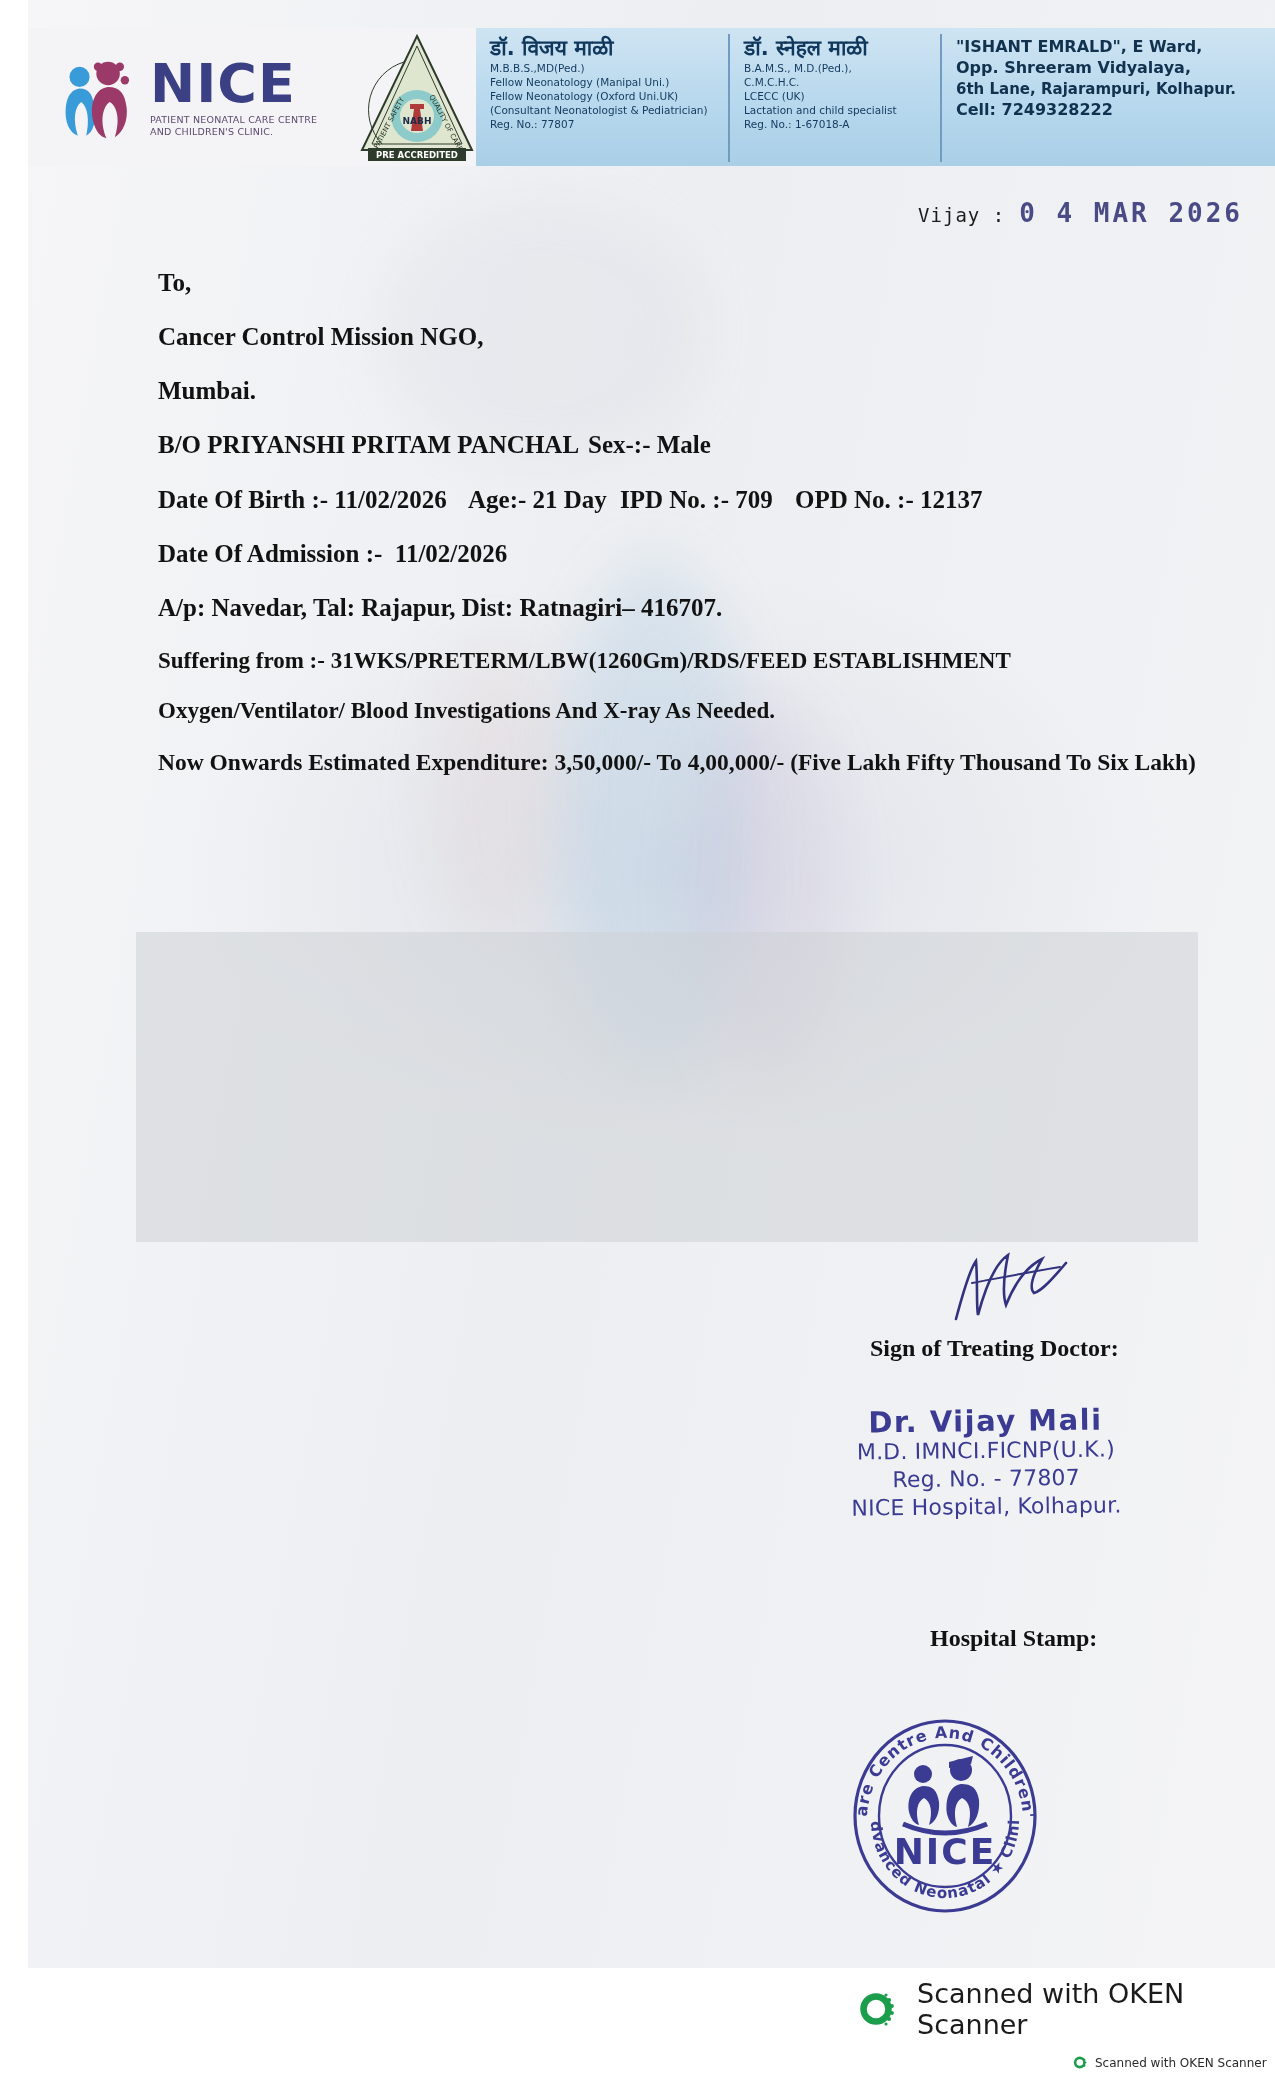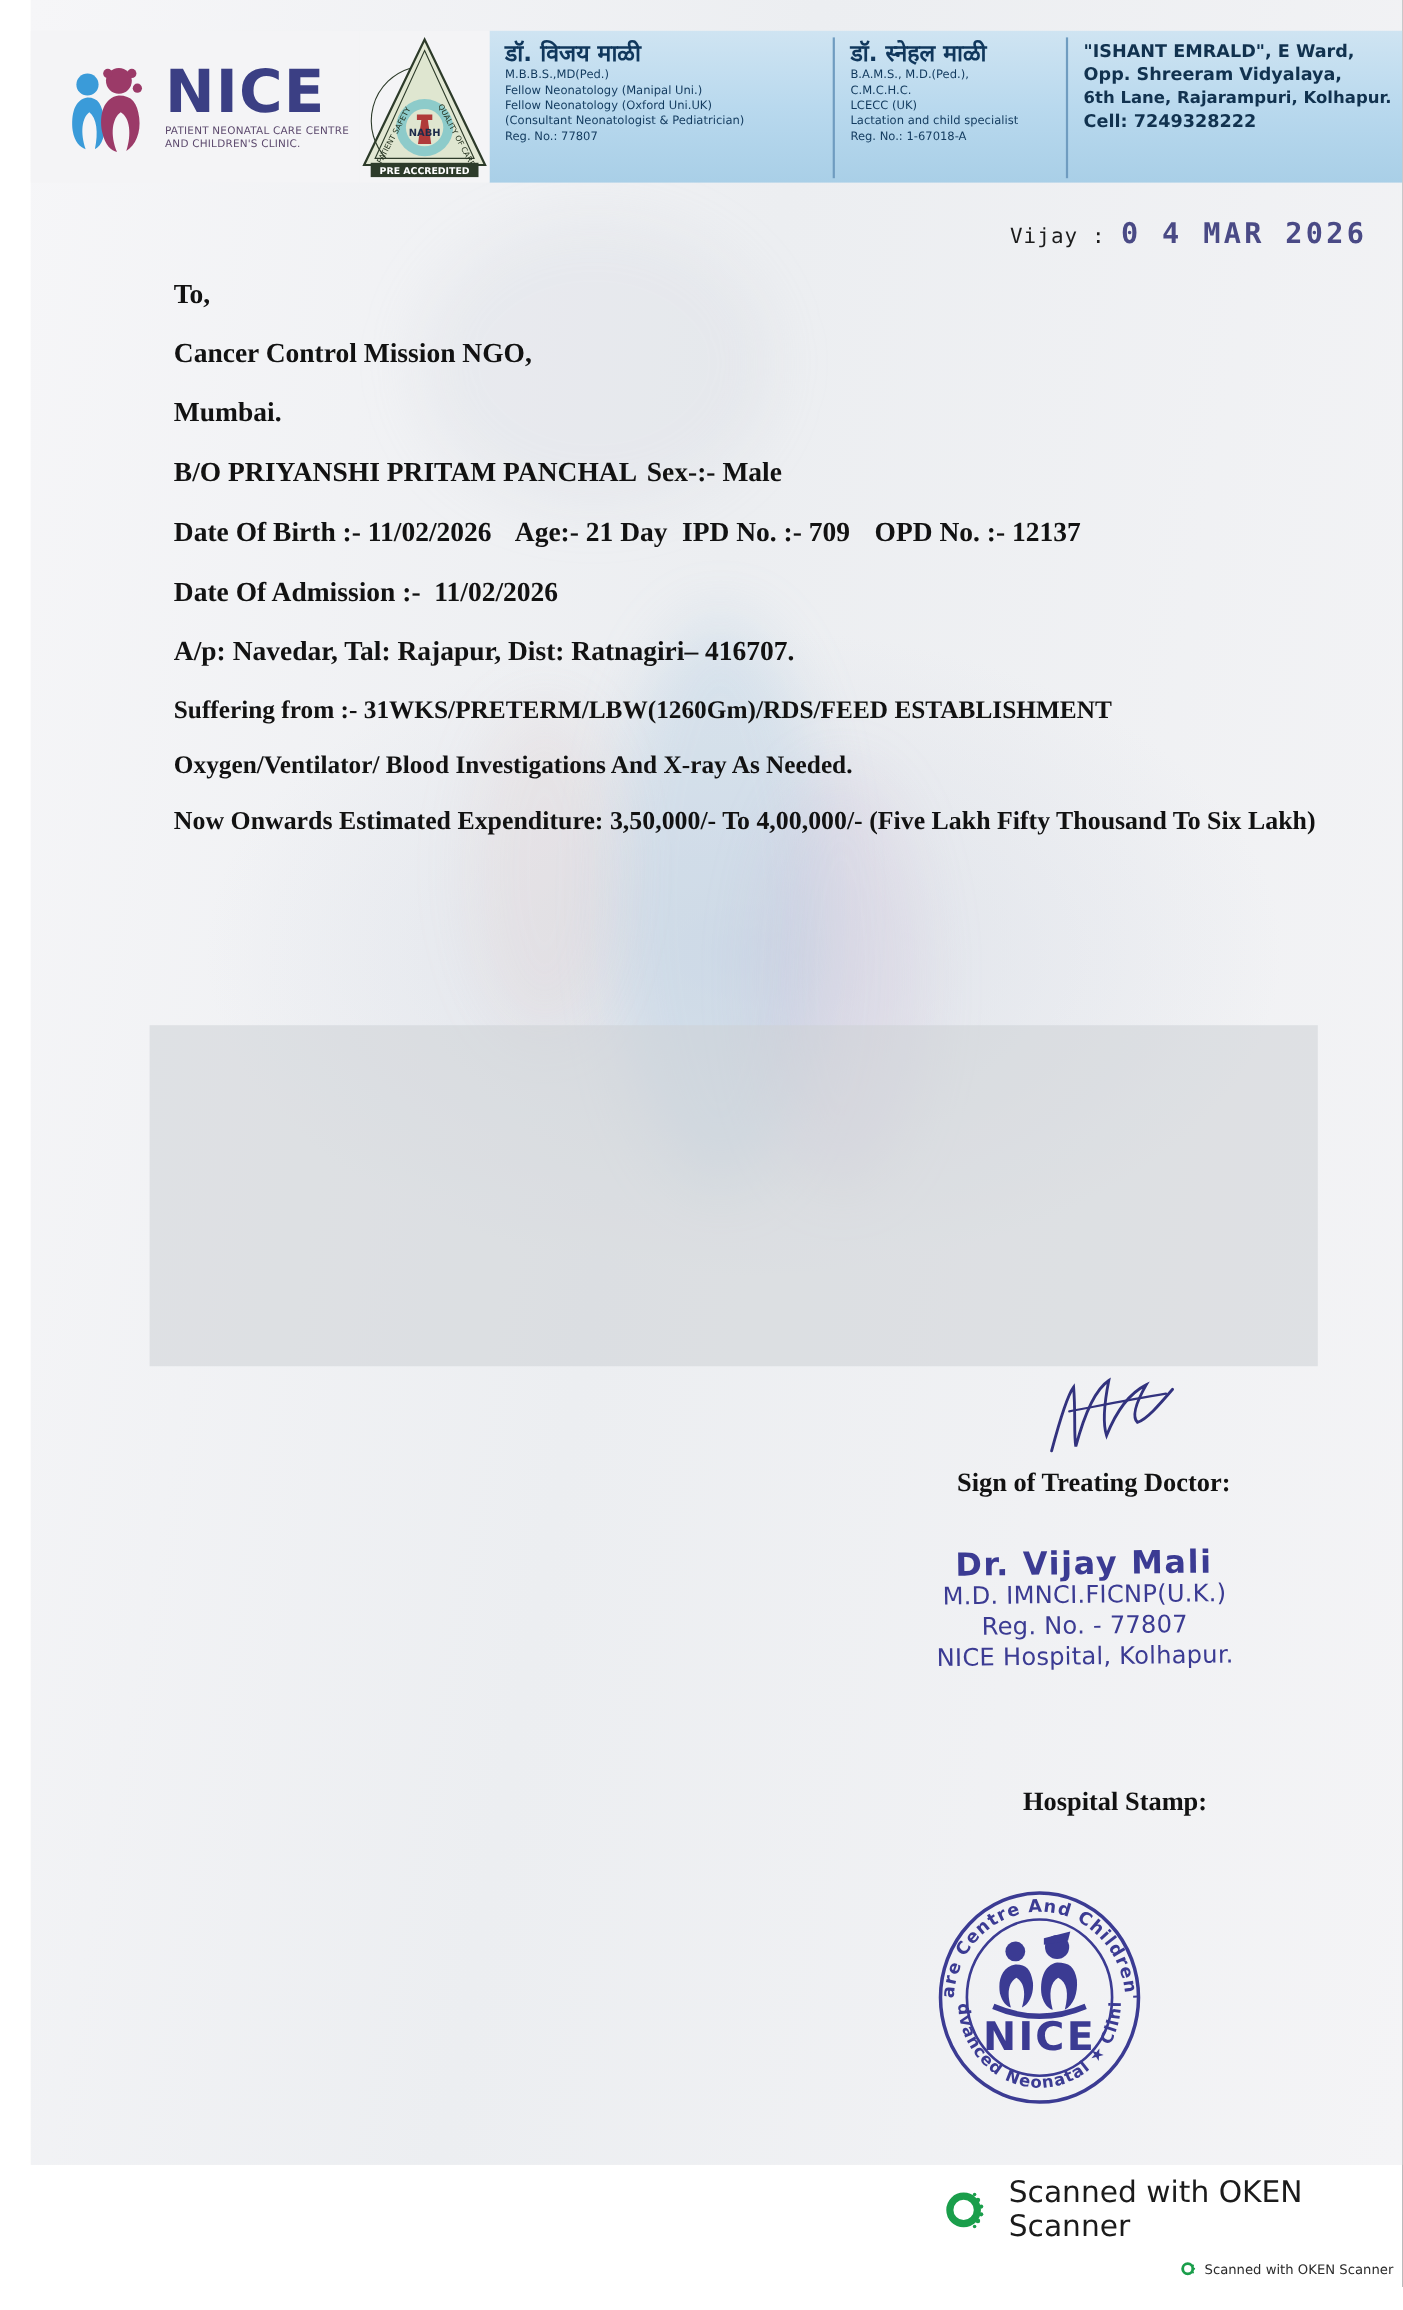--- a/index.html
+++ b/index.html
@@ -94,21 +94,21 @@
     background: linear-gradient(180deg, #cfe4f2 0%, #b9d9ee 50%, #a9cfe7 100%);
     display: flex;
     align-items: stretch;
     padding: 6px 0 4px 0;
   }
   .doc-col {
     padding: 2px 10px 0 14px;
     box-sizing: border-box;
     color: #123a5e;
   }
-  .doc-col.c1 { width: 314px; border-right: 2px solid #6f9cc0; }
+  .doc-col.c1 { width: 254px; border-right: 2px solid #6f9cc0; }
   .doc-col.c2 { width: 212px; border-right: 2px solid #6f9cc0; }
   .doc-col.c3 { flex: 1; padding-left: 14px; }
   .doc-name {
     font-family: "DejaVu Sans", sans-serif;
     font-weight: bold;
     font-size: 21px;
     color: #10375c;
     line-height: 1.15;
     margin-bottom: 2px;
   }
@@ -149,21 +149,21 @@
     font-size: 26px;
     font-weight: bold;
     color: #2f2f74;
     letter-spacing: 3px;
     opacity: 0.86;
   }
 
   
   .body-text {
     position: absolute;
-    left: 158px; top: 252px;
+    left: 158px; top: 267px;
     width: 1040px;
     color: #121212;
   }
   .ln {
     font-family: "Liberation Serif", serif;
     font-weight: bold;
     font-size: 25px;
     line-height: 1.28;
     margin-bottom: 22px;
     white-space: pre-wrap;

